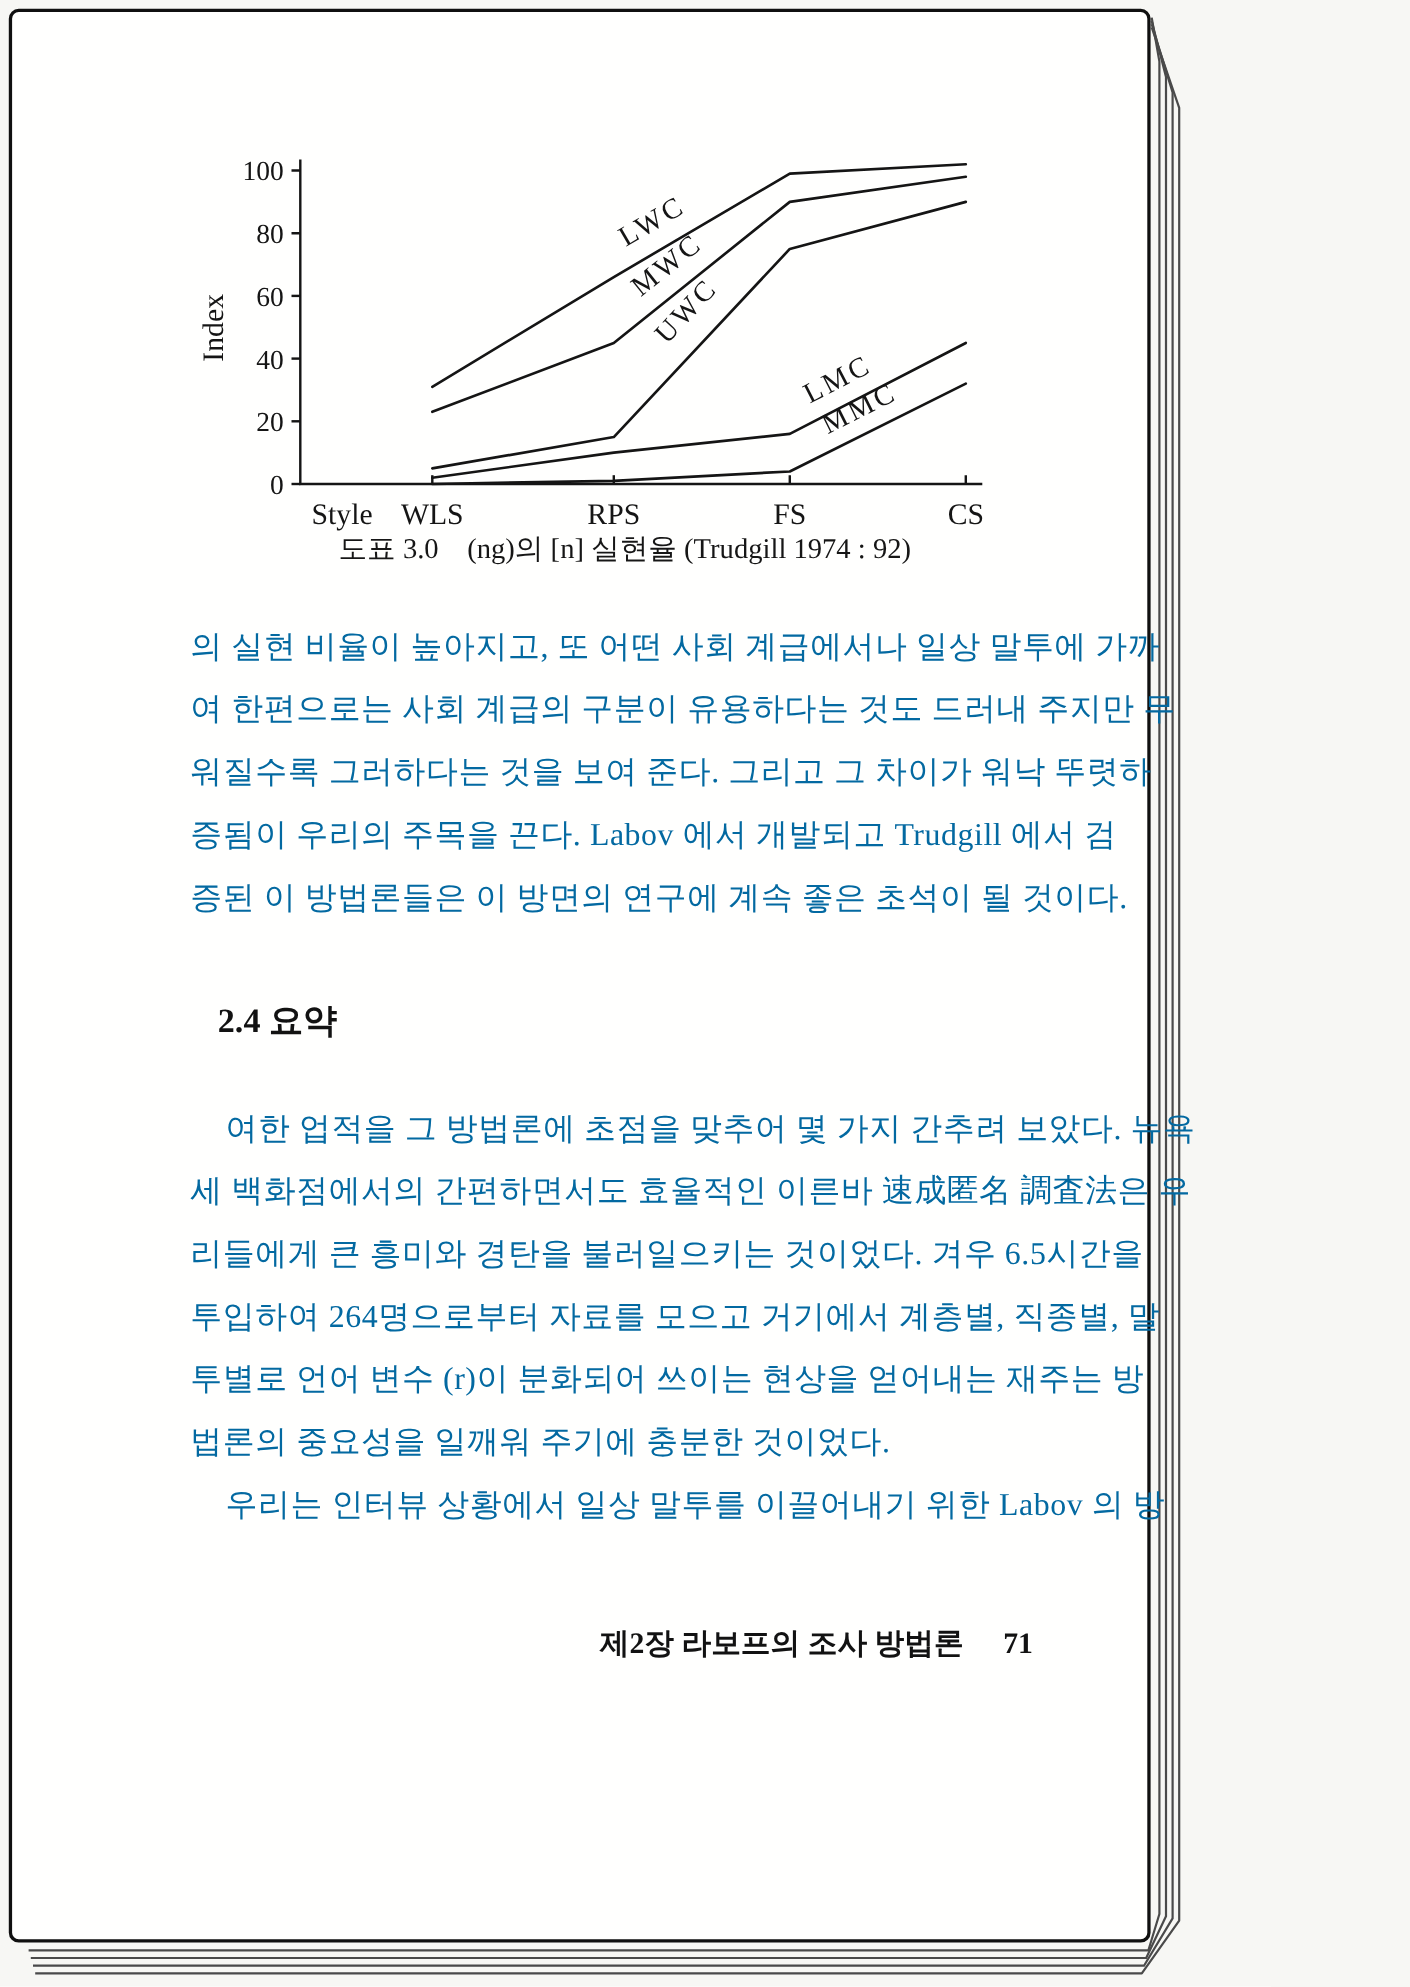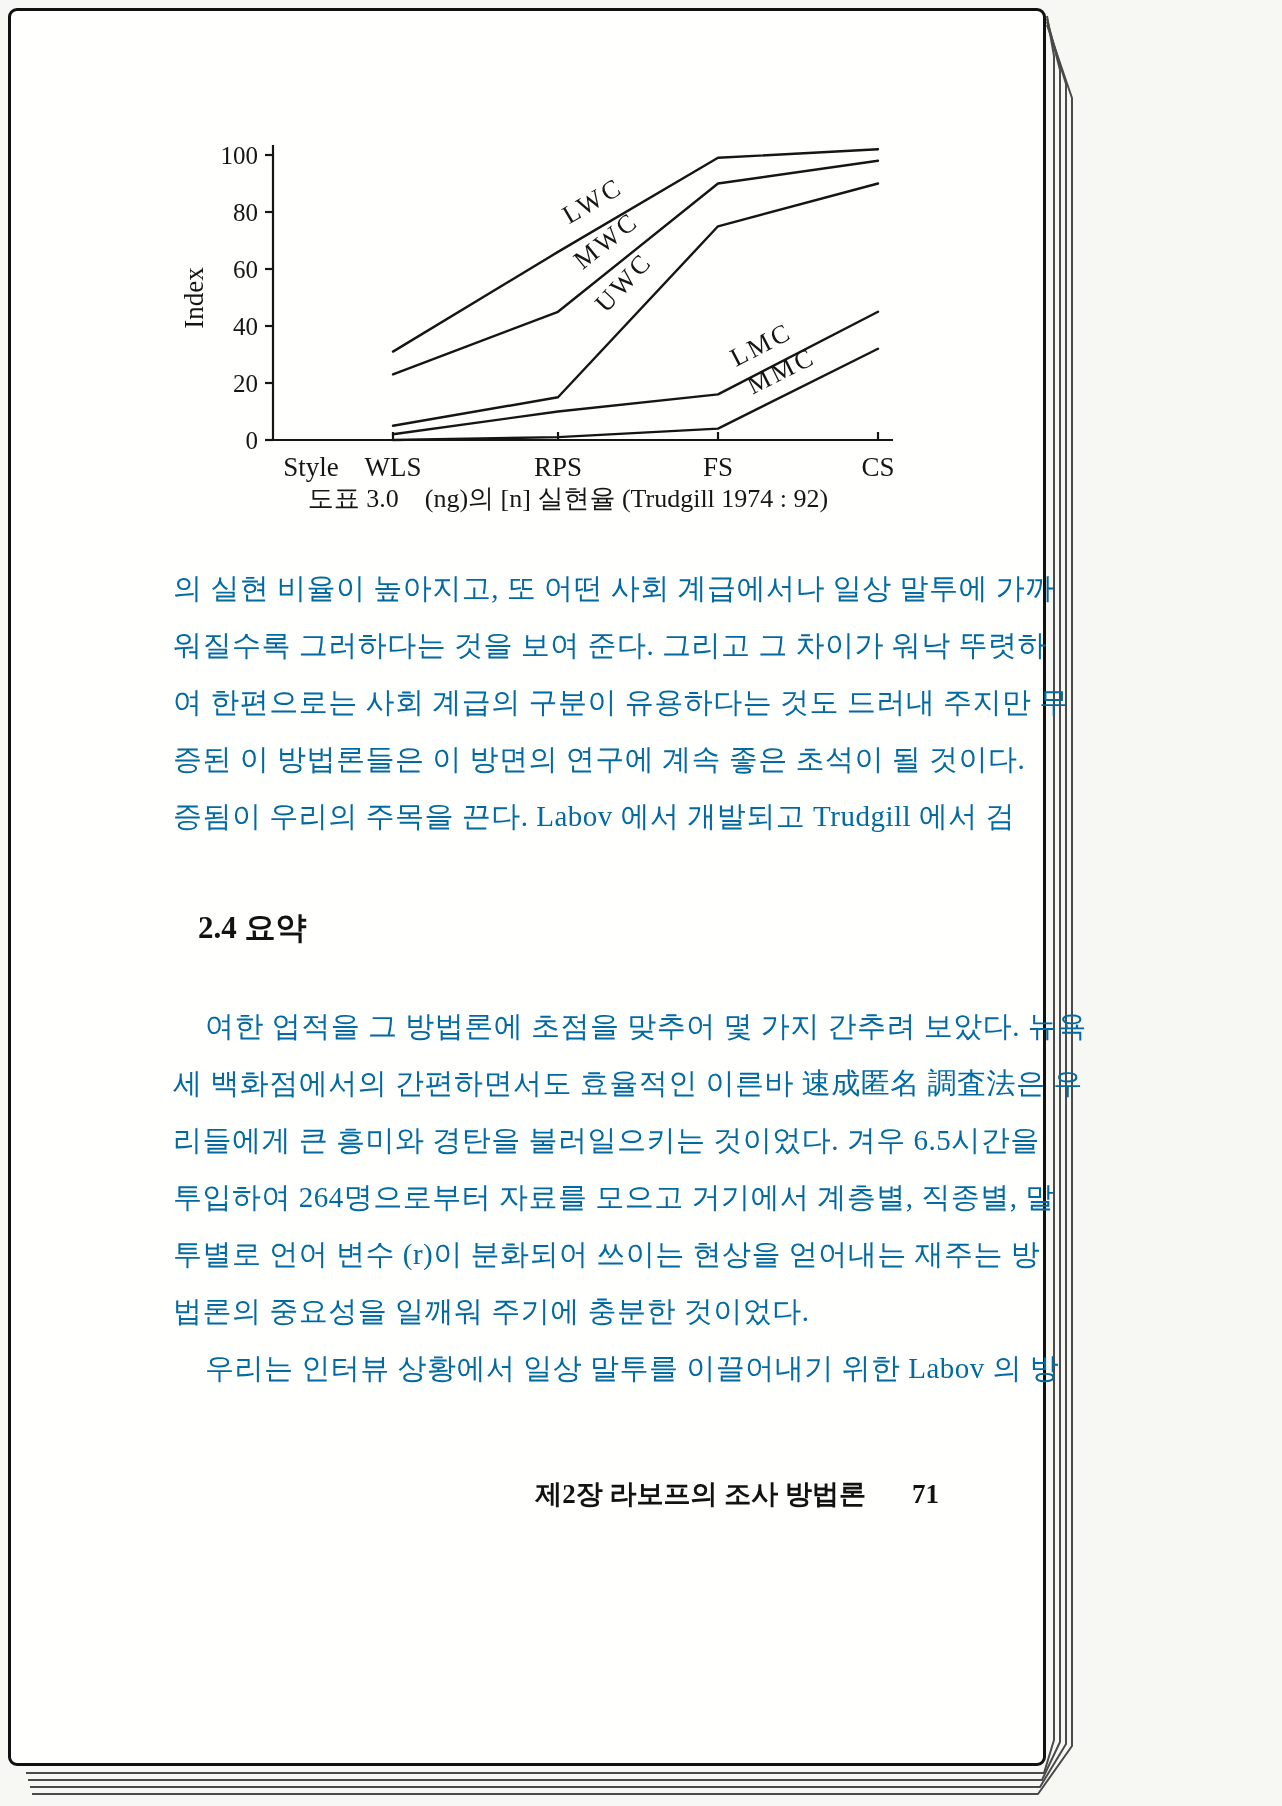--- a/index.html
+++ b/index.html
@@ -52,21 +52,21 @@
   .p2{top:987px;}
   .p3{top:1329px;}
   .heading{
     position:absolute;left:187px;top:896px;margin:0;
     font-size:31px;font-weight:bold;color:#121212;
   }
   .footer{
     position:absolute;left:162px;top:1465px;width:766px;
     text-align:right;font-size:27px;font-weight:bold;color:#121212;
   }
-  .footer .pagenum{margin-left:46px;}
+  .footer .pagenum{margin-left:36px;}
 </style>
 </head>
 <body>
 
 <div class="scan">
 
   <svg class="edge" viewBox="0 0 1282 1806">
     <path d="M1047,16 L1054,56 L1054,1740 L1044,1773 L26,1773"></path>
     <path d="M1047,19 L1060,70 L1060,1742 L1042,1780 L28,1780"></path>
     <path d="M1047,22 L1066,84 L1066,1744 L1040,1787 L30,1787"></path>
@@ -110,24 +110,24 @@
         <polyline points="250,307.0 415,304.1 575,295.6 735,215.8" class="series"></polyline>
         <text class="slabel" text-anchor="middle" transform="translate(641.9,245.5) rotate(-26.5)">MMC</text>
       </svg>
 
     <div class="caption">
       <span class="cap-label">도표 3.0</span><span>(ng)의 [n] 실현율 (Trudgill 1974 : 92)</span>
     </div>
 
     <div class="para p1">
         <div class="line">의 실현 비율이 높아지고, 또 어떤 사회 계급에서나 일상 말투에 가까</div>
+        <div class="line">여 한편으로는 사회 계급의 구분이 유용하다는 것도 드러내 주지만 무</div>
         <div class="line">워질수록 그러하다는 것을 보여 준다. 그리고 그 차이가 워낙 뚜렷하</div>
-        <div class="line">여 한편으로는 사회 계급의 구분이 유용하다는 것도 드러내 주지만 무</div>
+        <div class="line">증됨이 우리의 주목을 끈다. Labov 에서 개발되고 Trudgill 에서 검</div>
         <div class="line shortlast">증된 이 방법론들은 이 방면의 연구에 계속 좋은 초석이 될 것이다.</div>
-        <div class="line">증됨이 우리의 주목을 끈다. Labov 에서 개발되고 Trudgill 에서 검</div>
       </div>
 
     <h2 class="heading">2.4 요약</h2>
 
     <div class="para p2 indent">
         <div class="line">여한 업적을 그 방법론에 초점을 맞추어 몇 가지 간추려 보았다. 뉴욕</div>
         <div class="line">세 백화점에서의 간편하면서도 효율적인 이른바 速成匿名 調査法은 우</div>
         <div class="line">리들에게 큰 흥미와 경탄을 불러일으키는 것이었다. 겨우 6.5시간을</div>
         <div class="line">투입하여 264명으로부터 자료를 모으고 거기에서 계층별, 직종별, 말</div>
         <div class="line">투별로 언어 변수 (r)이 분화되어 쓰이는 현상을 얻어내는 재주는 방</div>

